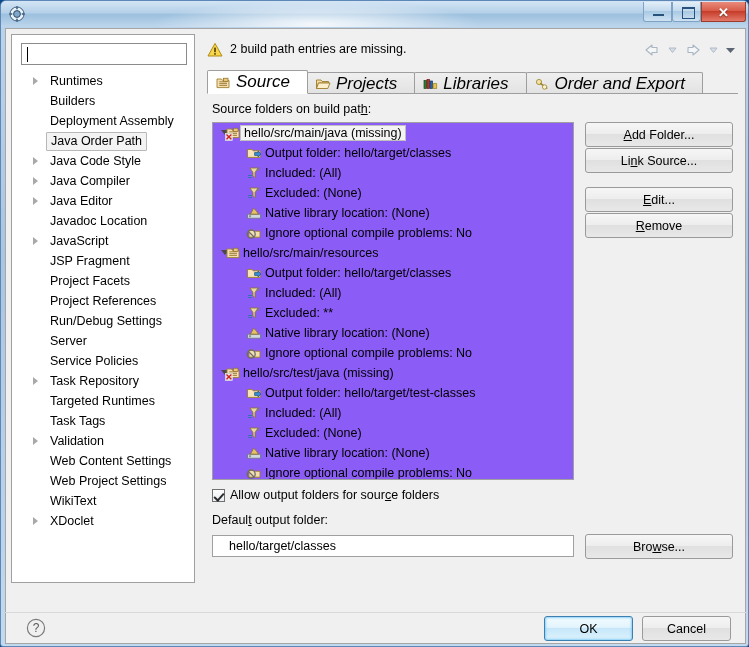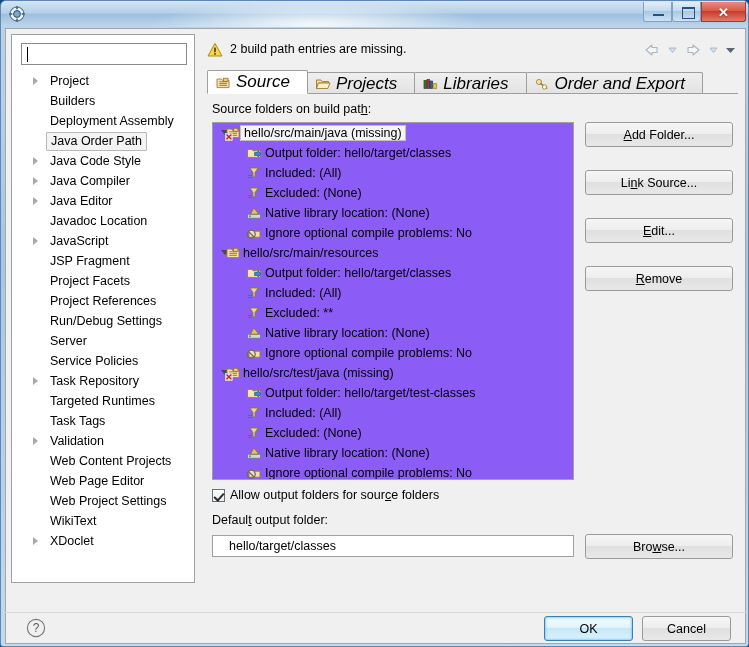--- a/index.html
+++ b/index.html
@@ -231,21 +231,21 @@
   .btncol { position: absolute; left: 378px; top: 28px; width: 148px; }
   .btn {
     width: 148px; height: 25px;
     font-size: 12.5px;
     color: #000;
     background: linear-gradient(180deg,#f6f6f6 0%,#ededed 48%,#e0e0e0 50%,#e8e8e8 100%);
     border: 1px solid #9a9a9a;
     border-radius: 3px;
     display: flex; align-items: center; justify-content: center;
     box-sizing: border-box;
-    margin-bottom: 23px;
+    margin-bottom: 1px;
     font-family: "Liberation Sans", sans-serif;
   }
   .btn.gap { margin-top: 14px; }
   .u { text-decoration: underline; }
 
   .chkrow {
     position: absolute; left: 5px; top: 394px;
     display: flex; align-items: center;
     font-size: 12.5px;
   }
@@ -350,41 +350,40 @@
     </div>
   </div>
 
   <div class="dialog-body">
 
     <div class="sidebar">
       <div class="filter-box">
         <div class="filter-caret"></div>
       </div>
       <div class="tree" id="sidebar-tree">
-          <div class="tree-item"><span class="arrow"></span><span class="label-wrap">Project</span></div>
+          <div class="tree-item"><span class="arrow"></span><span class="label-wrap">Runtimes</span></div>
           <div class="tree-item"><span class="label-wrap">Builders</span></div>
           <div class="tree-item"><span class="label-wrap">Deployment Assembly</span></div>
           <div class="tree-item selected"><span class="label-wrap">Java Order Path</span></div>
           <div class="tree-item"><span class="arrow"></span><span class="label-wrap">Java Code Style</span></div>
           <div class="tree-item"><span class="arrow"></span><span class="label-wrap">Java Compiler</span></div>
           <div class="tree-item"><span class="arrow"></span><span class="label-wrap">Java Editor</span></div>
           <div class="tree-item"><span class="label-wrap">Javadoc Location</span></div>
           <div class="tree-item"><span class="arrow"></span><span class="label-wrap">JavaScript</span></div>
           <div class="tree-item"><span class="label-wrap">JSP Fragment</span></div>
           <div class="tree-item"><span class="label-wrap">Project Facets</span></div>
           <div class="tree-item"><span class="label-wrap">Project References</span></div>
           <div class="tree-item"><span class="label-wrap">Run/Debug Settings</span></div>
           <div class="tree-item"><span class="label-wrap">Server</span></div>
           <div class="tree-item"><span class="label-wrap">Service Policies</span></div>
           <div class="tree-item"><span class="arrow"></span><span class="label-wrap">Task Repository</span></div>
           <div class="tree-item"><span class="label-wrap">Targeted Runtimes</span></div>
           <div class="tree-item"><span class="label-wrap">Task Tags</span></div>
           <div class="tree-item"><span class="arrow"></span><span class="label-wrap">Validation</span></div>
-          <div class="tree-item"><span class="label-wrap">Web Content Projects</span></div>
-          <div class="tree-item"><span class="label-wrap">Web Page Editor</span></div>
+          <div class="tree-item"><span class="label-wrap">Web Content Settings</span></div>
           <div class="tree-item"><span class="label-wrap">Web Project Settings</span></div>
           <div class="tree-item"><span class="label-wrap">WikiText</span></div>
           <div class="tree-item"><span class="arrow"></span><span class="label-wrap">XDoclet</span></div>
         </div>
     </div>
 
     <div class="rightpane">
 
       <div class="msg-area">
         <span class="warn-icon">

